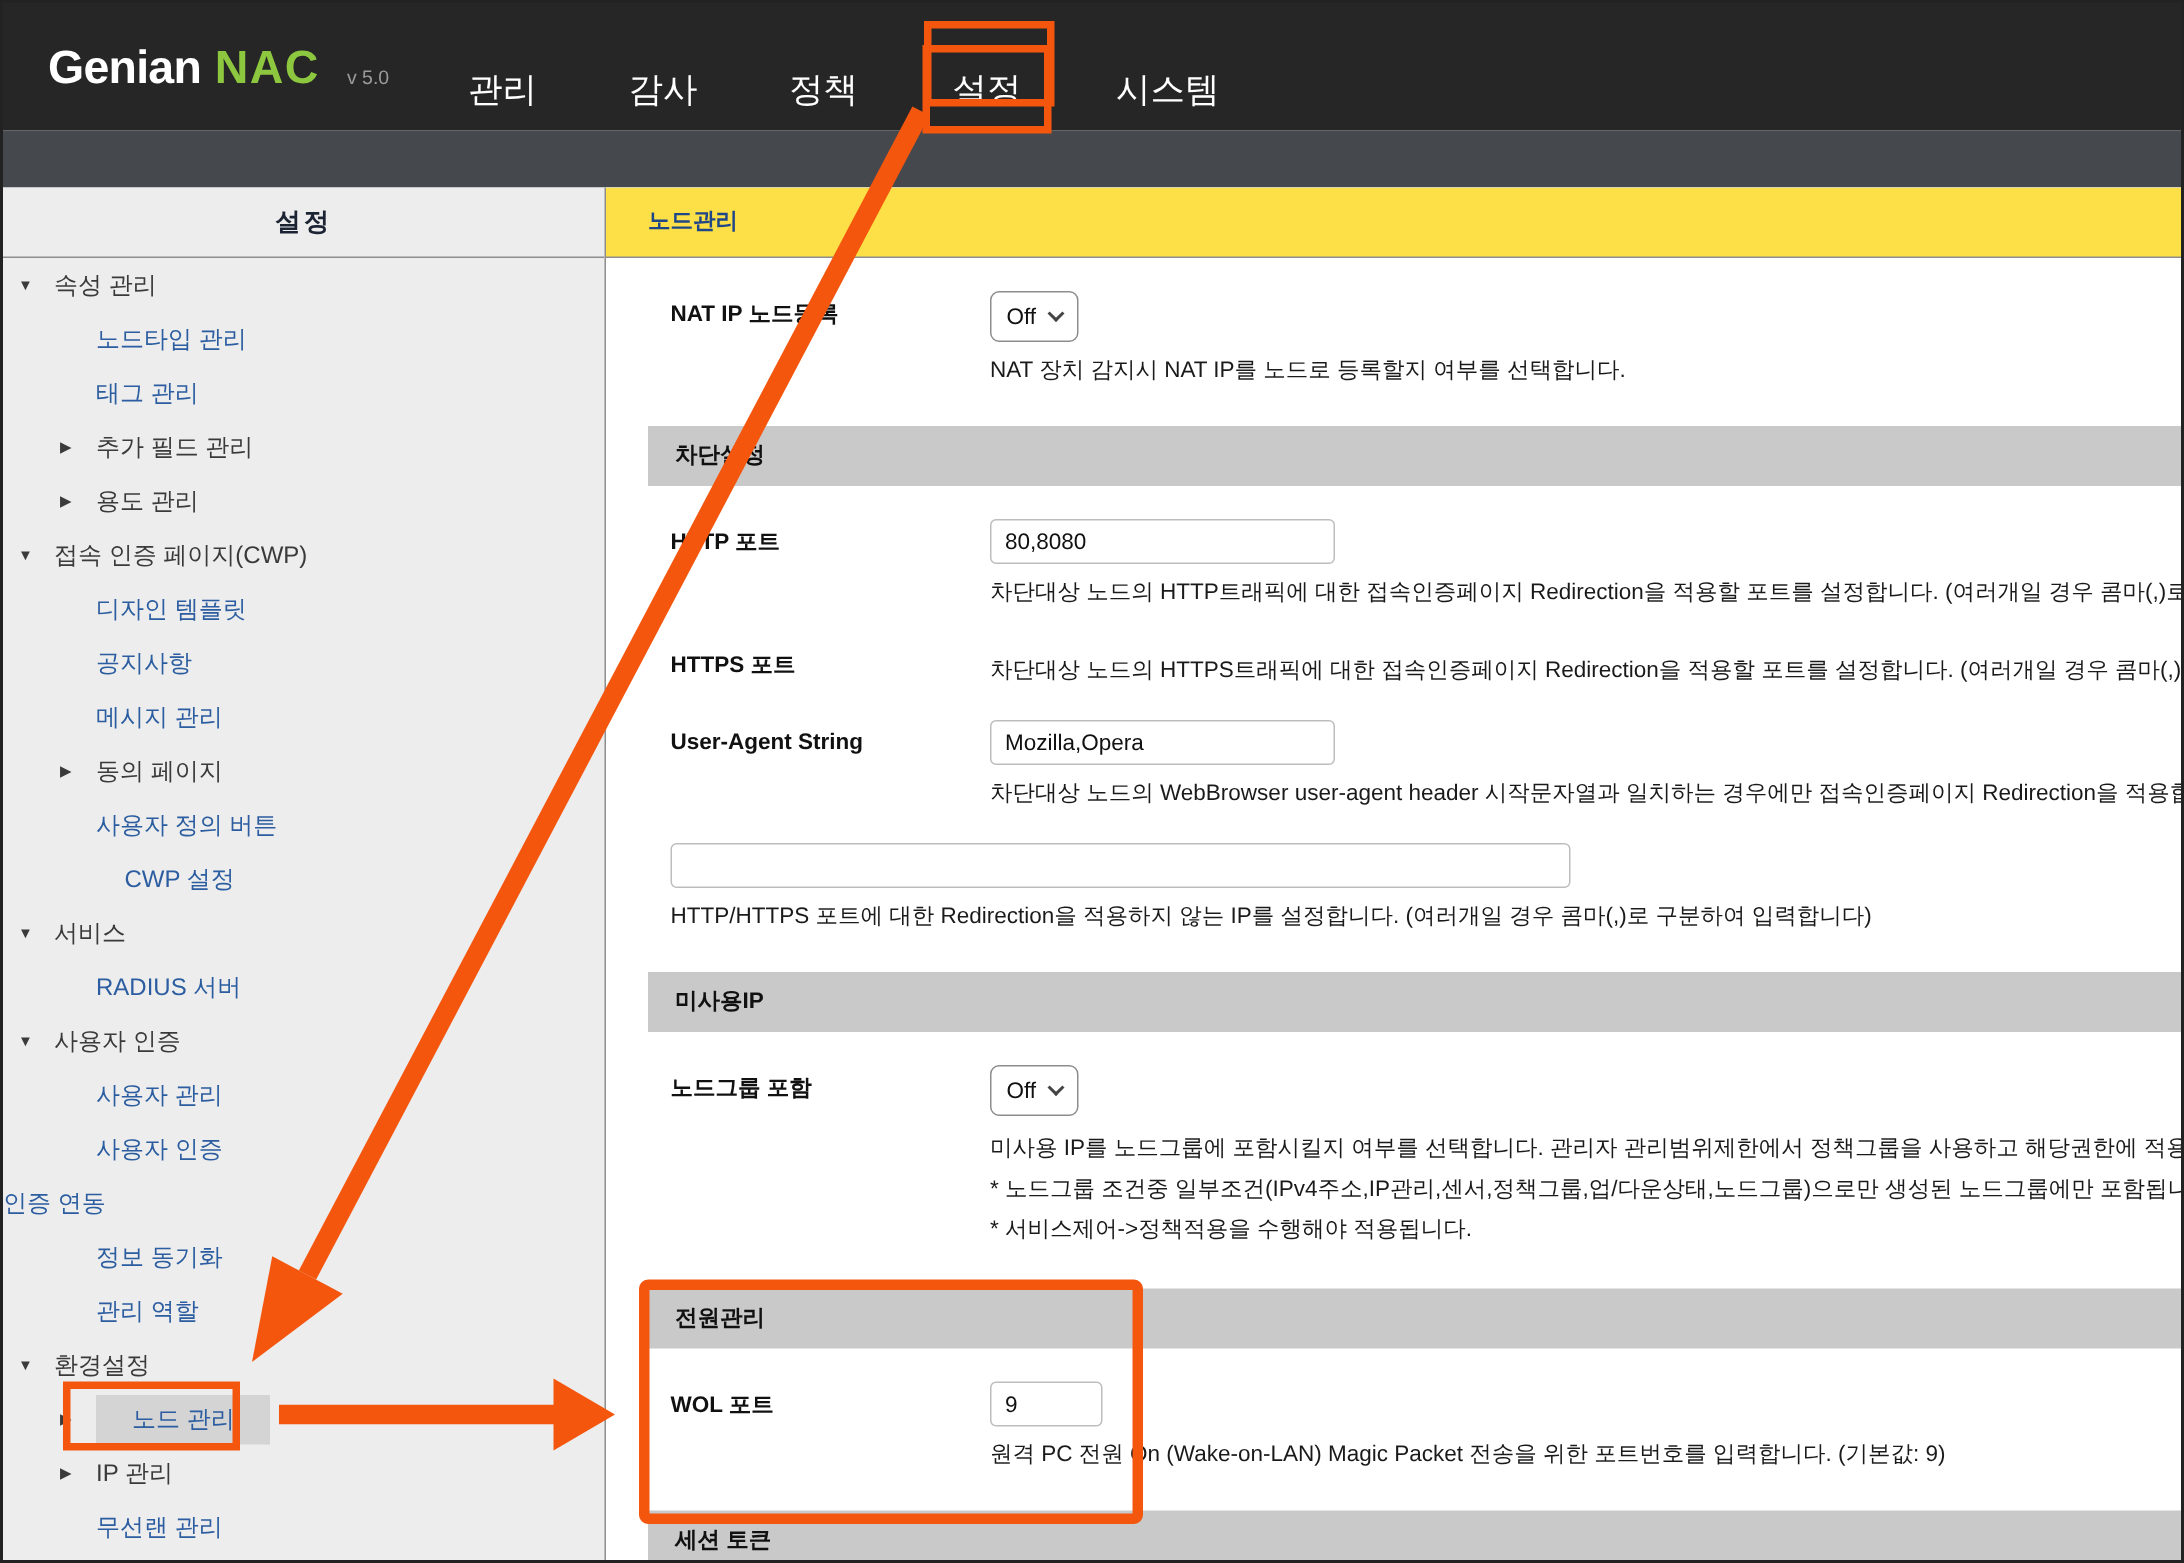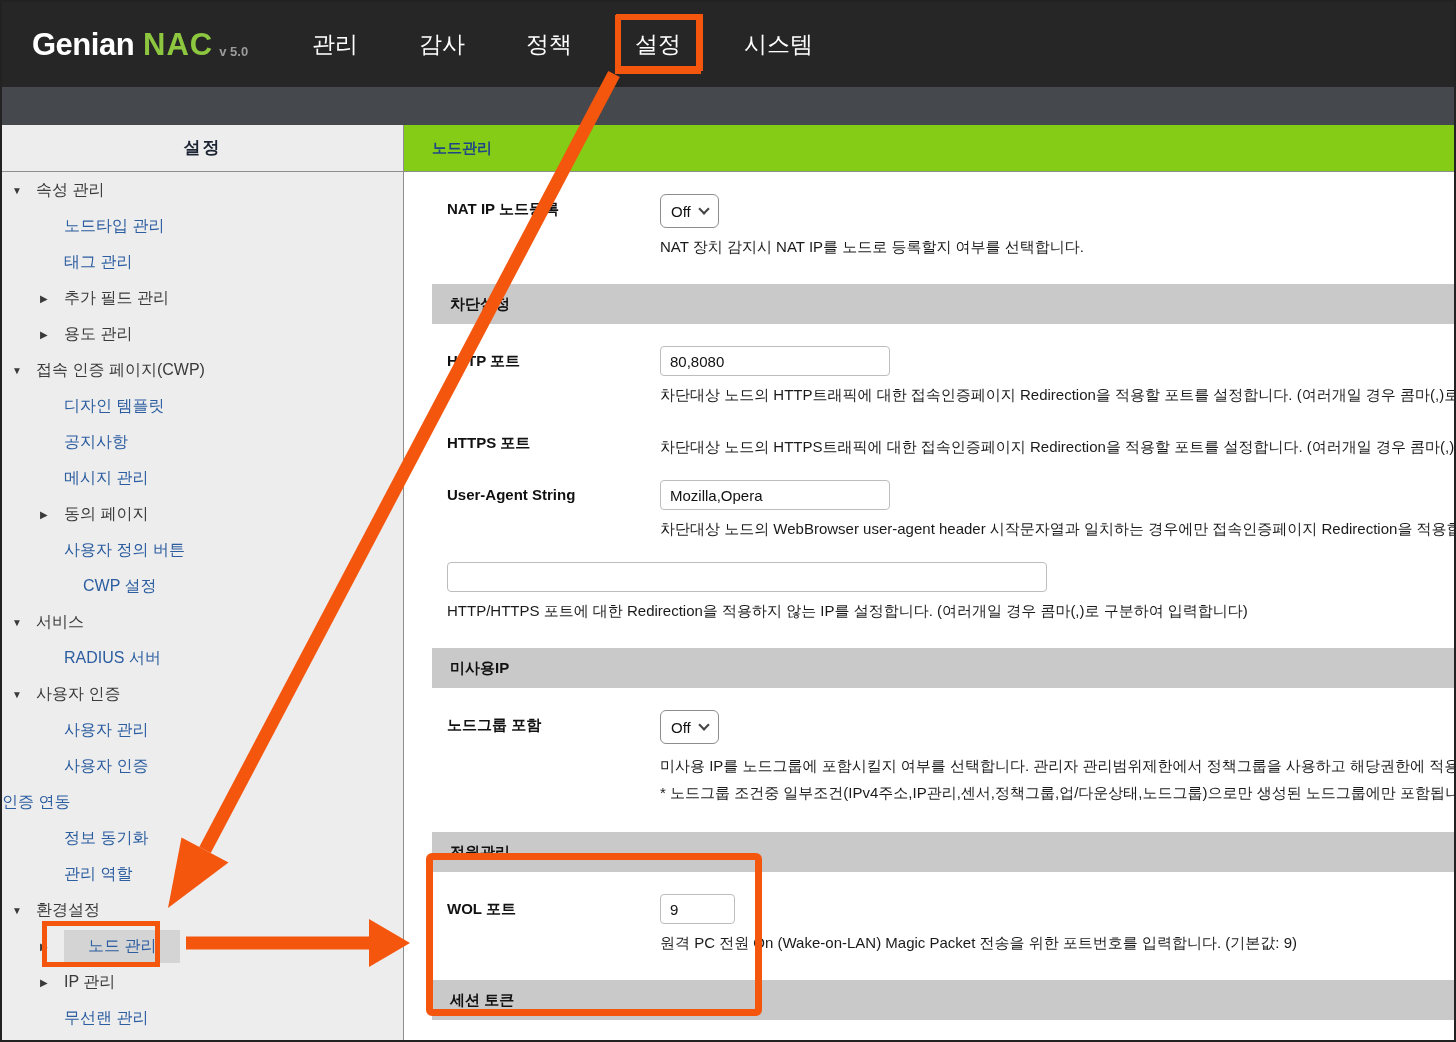--- a/index.html
+++ b/index.html
@@ -6,42 +6,42 @@
   html,body { width:1456px; height:1042px; overflow:hidden; }
   body { font-family:"Liberation Sans","DejaVu Sans",sans-serif; background:#fff; }
 
   .page { position:relative; width:1456px; height:1042px; border:2px solid #222; overflow:hidden; background:#fff; }
 
   
   .topnav { position:relative; width:100%; height:85px; background:#262626; }
   .logo { position:absolute; left:30px; top:0; height:85px; display:flex; align-items:center; }
   .logo .g1 { color:#fff; font-size:31px; font-weight:bold; letter-spacing:-0.5px; }
   .logo .g2 { color:#8dc63f; font-size:31px; font-weight:bold; margin-left:9px; letter-spacing:1px; }
-  .logo .gv { color:#9b9b9b; font-size:13px; font-weight:bold; margin-left:6px; margin-top:14px; }
-  .navmenu { position:absolute; left:292px; top:0; height:85px; display:flex; align-items:center; gap:25px; }
+  .logo .gv { color:#9b9b9b; font-size:13px; font-weight:normal; margin-left:18px; margin-top:14px; }
+  .navmenu { position:absolute; left:292px; top:15px; height:85px; display:flex; align-items:center; gap:25px; }
   .navitem { color:#fff; font-size:23px; padding:12px 18px; cursor:pointer; white-space:nowrap; }
   .navitem.hl { border:5px solid #f4560e; padding:9px 15px; }
 
   
   .subbar { width:100%; height:38px; background:#45484d; }
 
   
   .layout { display:flex; width:100%; height:919px; }
   .sidebar { width:402px; background:#ededed; border-right:1px solid #8e8e8e; overflow:hidden; }
   .sidebar-title { height:47px; line-height:46px; text-align:center; font-size:17px; font-weight:bold; color:#1c2433; border-bottom:1px solid #8e8e8e; letter-spacing:2px; }
   .tree { padding-top:0; }
   .tree-row { height:36px; display:flex; align-items:center; }
   .tree-marker { width:24px; font-size:10px; color:#3a3a3a; flex:0 0 24px; }
   .tree-label { font-size:16px; white-space:nowrap; }
   .tree-label.parent { color:#3a3a3a; cursor:pointer; }
   .tree-label.link { color:#2b5da0; cursor:pointer; }
   .tree-label.sel { background:#d4d4d4; padding:6px 24px; }
 
   .content { flex:1; background:#fff; overflow:hidden; position:relative; }
-  .content-title { height:47px; line-height:46px; font-size:15px; font-weight:bold; color:#1f4788; padding-left:28px; border-bottom:1px solid #8e8e8e; background:#84cc16; }
+  .content-title { height:47px; line-height:46px; font-size:15px; font-weight:bold; color:#1f4788; padding-left:28px; border-bottom:1px solid #8e8e8e; background:#fde047; }
 
   
   .section-bar { height:40px; line-height:40px; background:#c9c9c9; margin:26px 0 0 28px; padding-left:18px; font-size:15px; font-weight:bold; color:#111; white-space:nowrap; overflow:hidden; }
   .field-row { display:flex; margin:22px 0 22px 43px; }
   .field-label { flex:0 0 213px; font-size:15px; font-weight:bold; color:#111; padding-top:6px; white-space:nowrap; }
   .field-ctrl { flex:1; min-width:0; }
   .text-input { height:30px; border:1px solid #bdbdbd; border-radius:4px; padding:0 9px; font-size:15px; color:#111; font-family:inherit; background:#fff; display:block; }
   .select-box { display:inline-flex; align-items:center; height:28px; border:1px solid #8d8d8d; border-radius:6px; padding:16px 10px; background:#fff; cursor:pointer; }
   .select-box .val { font-size:15px; color:#111; }
   .chev { width:8px; height:8px; border-right:2px solid #444; border-bottom:2px solid #444; transform:rotate(45deg); margin-left:9px; margin-top:-4px; }
@@ -215,20 +215,21 @@
           </div>
           <div class="section-bar">미사용IP</div>
           <div class="field-row">
             <div class="field-label">노드그룹 포함</div>
             <div class="field-ctrl"><div class="select-box">
                 <span class="val">Off</span>
                 <span class="chev"></span>
               </div><div class="help multi">
                 <div class="help-line">미사용 IP를 노드그룹에 포함시킬지 여부를 선택합니다. 관리자 관리범위제한에서 정책그룹을 사용하고 해당권한에 적용됩니다.</div>
                 <div class="help-line">* 노드그룹 조건중 일부조건(IPv4주소,IP관리,센서,정책그룹,업/다운상태,노드그룹)으로만 생성된 노드그룹에만 포함됩니다.</div>
+                <div class="help-line">* 서비스제어-&gt;정책적용을 수행해야 적용됩니다.</div>
               </div></div>
           </div>
           <div class="section-bar">전원관리</div>
           <div class="field-row">
             <div class="field-label">WOL 포트</div>
             <div class="field-ctrl">
               <input class="text-input" type="text" value="9" style="width: 75px;">
               <div class="help">
                 <div class="help-line">원격 PC 전원 On (Wake-on-LAN) Magic Packet 전송을 위한 포트번호를 입력합니다. (기본값: 9)</div>
               </div>

